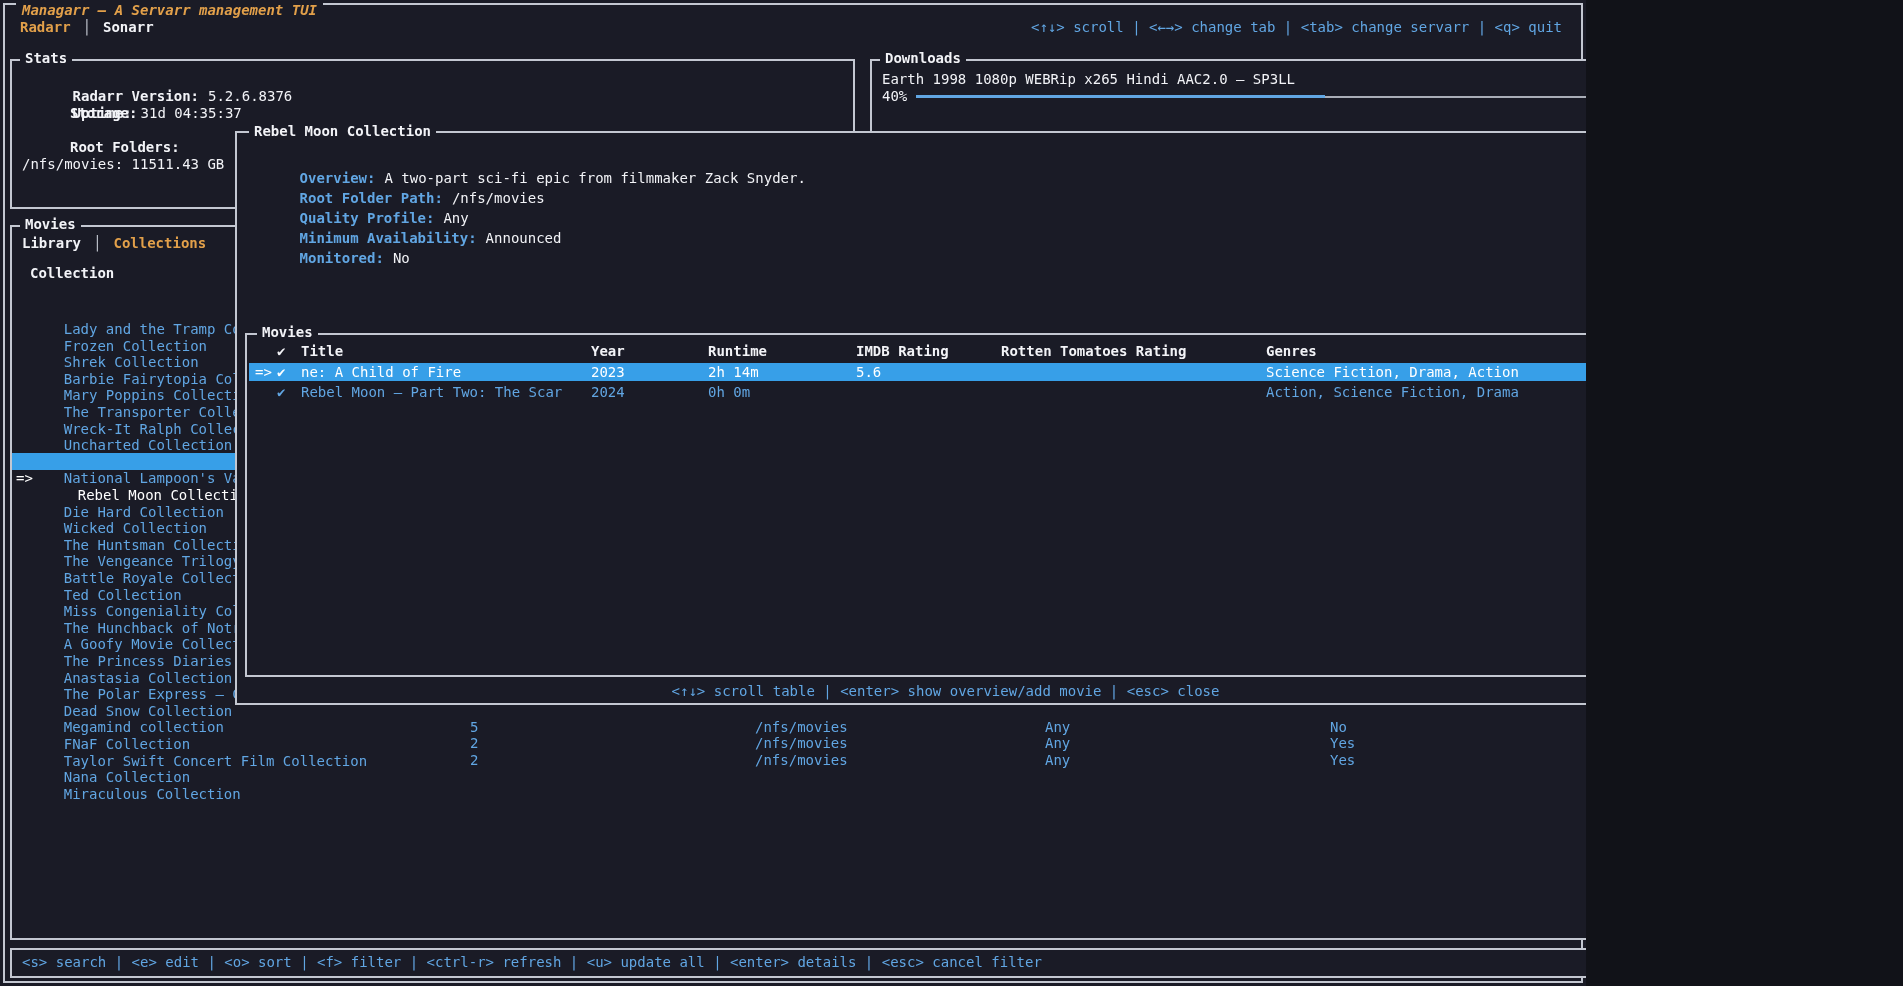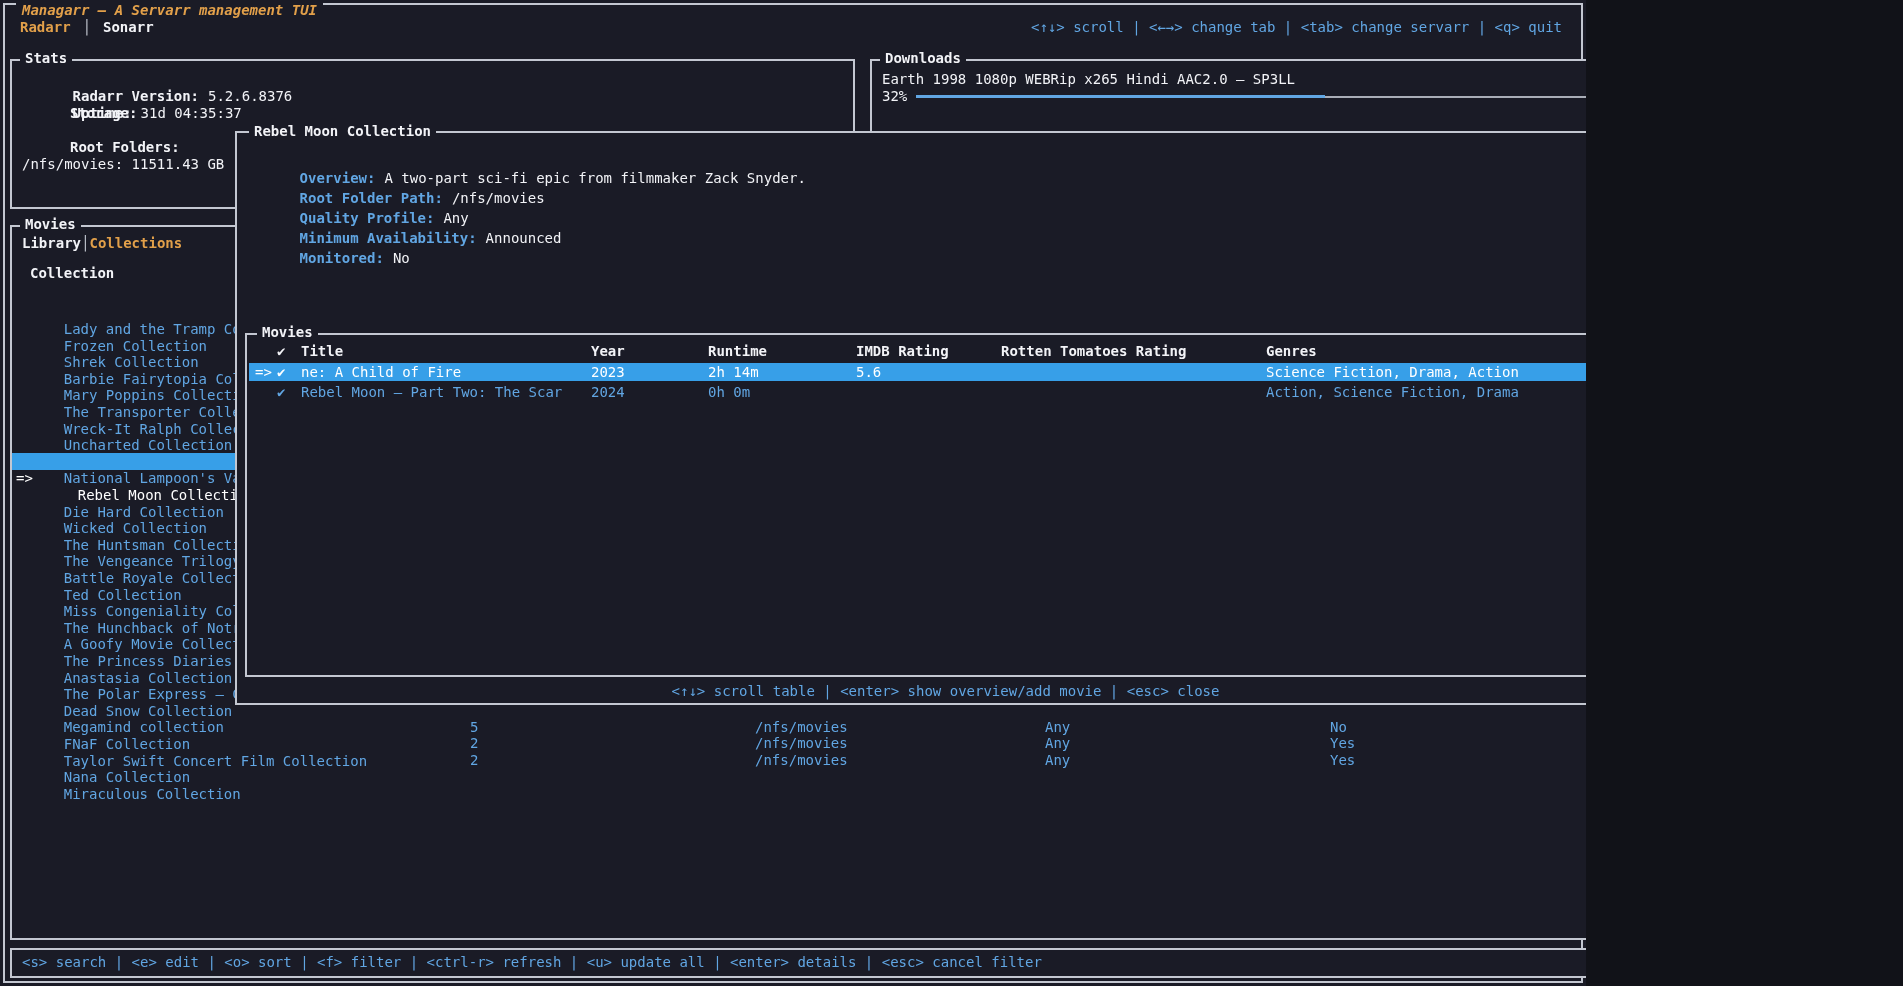--- a/index.html
+++ b/index.html
@@ -32,21 +32,21 @@
 
   
   .downloads{left:870px;top:59px;width:845px;height:150px;}
   .track-line{position:absolute;left:10px;right:8px;top:97px;height:2px;background:var(--border);opacity:.85;}
 
   
   .logo{left:1730px;top:59px;width:163px;height:150px;display:flex;align-items:center;justify-content:center;}
 
   
   .movies{left:10px;top:225px;width:1883px;height:715px;}
-  .movies-tabs{position:absolute;left:10px;top:8px;display:flex;white-space:pre;}
+  .movies-tabs{position:absolute;left:10px;top:8px;display:flex;gap:12px;white-space:pre;}
   .collections-header{position:absolute;left:0;right:0;top:38px;height:17px;font-weight:bold;}
   .collections-header span{position:absolute;white-space:pre;text-align:right;}
   .h-collection{left:18px;}
   .h-monitored{left:1799px;}
   .rows{position:absolute;inset:0;}
   .crow{position:absolute;left:0;right:0;height:17px;line-height:17px;color:var(--blue);white-space:pre;cursor:default;}
   .crow .marker{position:absolute;left:4px;color:#fff;}
   .crow .cname{margin-left:18px;display:inline-block;}
   .crow.selected{background:var(--selection);color:#fff;}
   .crow.selected .cname{margin-left:32px;}
@@ -99,21 +99,21 @@
     </div>
     <div class="s-line bold" style="top:44px">Storage:</div>
     <div class="s-line bold" style="top:78px">Root Folders:</div>
     <div class="s-line" style="top:95px">/nfs/movies: 11511.43 GB</div>
   </div>
 
   <div class="panel downloads">
     <div class="panel-title">Downloads</div>
     <div class="s-line" style="top:10px">Earth 1998 1080p WEBRip x265 Hindi AAC2.0 – SP3LL</div>
     <div class="s-line row-flex" style="top:27px">
-      <span>32%</span>
+      <span>40%</span>
       <div class="gauge" style="--fill: 52%;">
         <div class="gauge-fill"></div>
         <div class="gauge-track"></div>
       </div>
     </div>
     <div class="track-line"></div>
   </div>
 
   <div class="panel logo">
     <svg width="122" height="118" viewBox="0 0 122 118">

